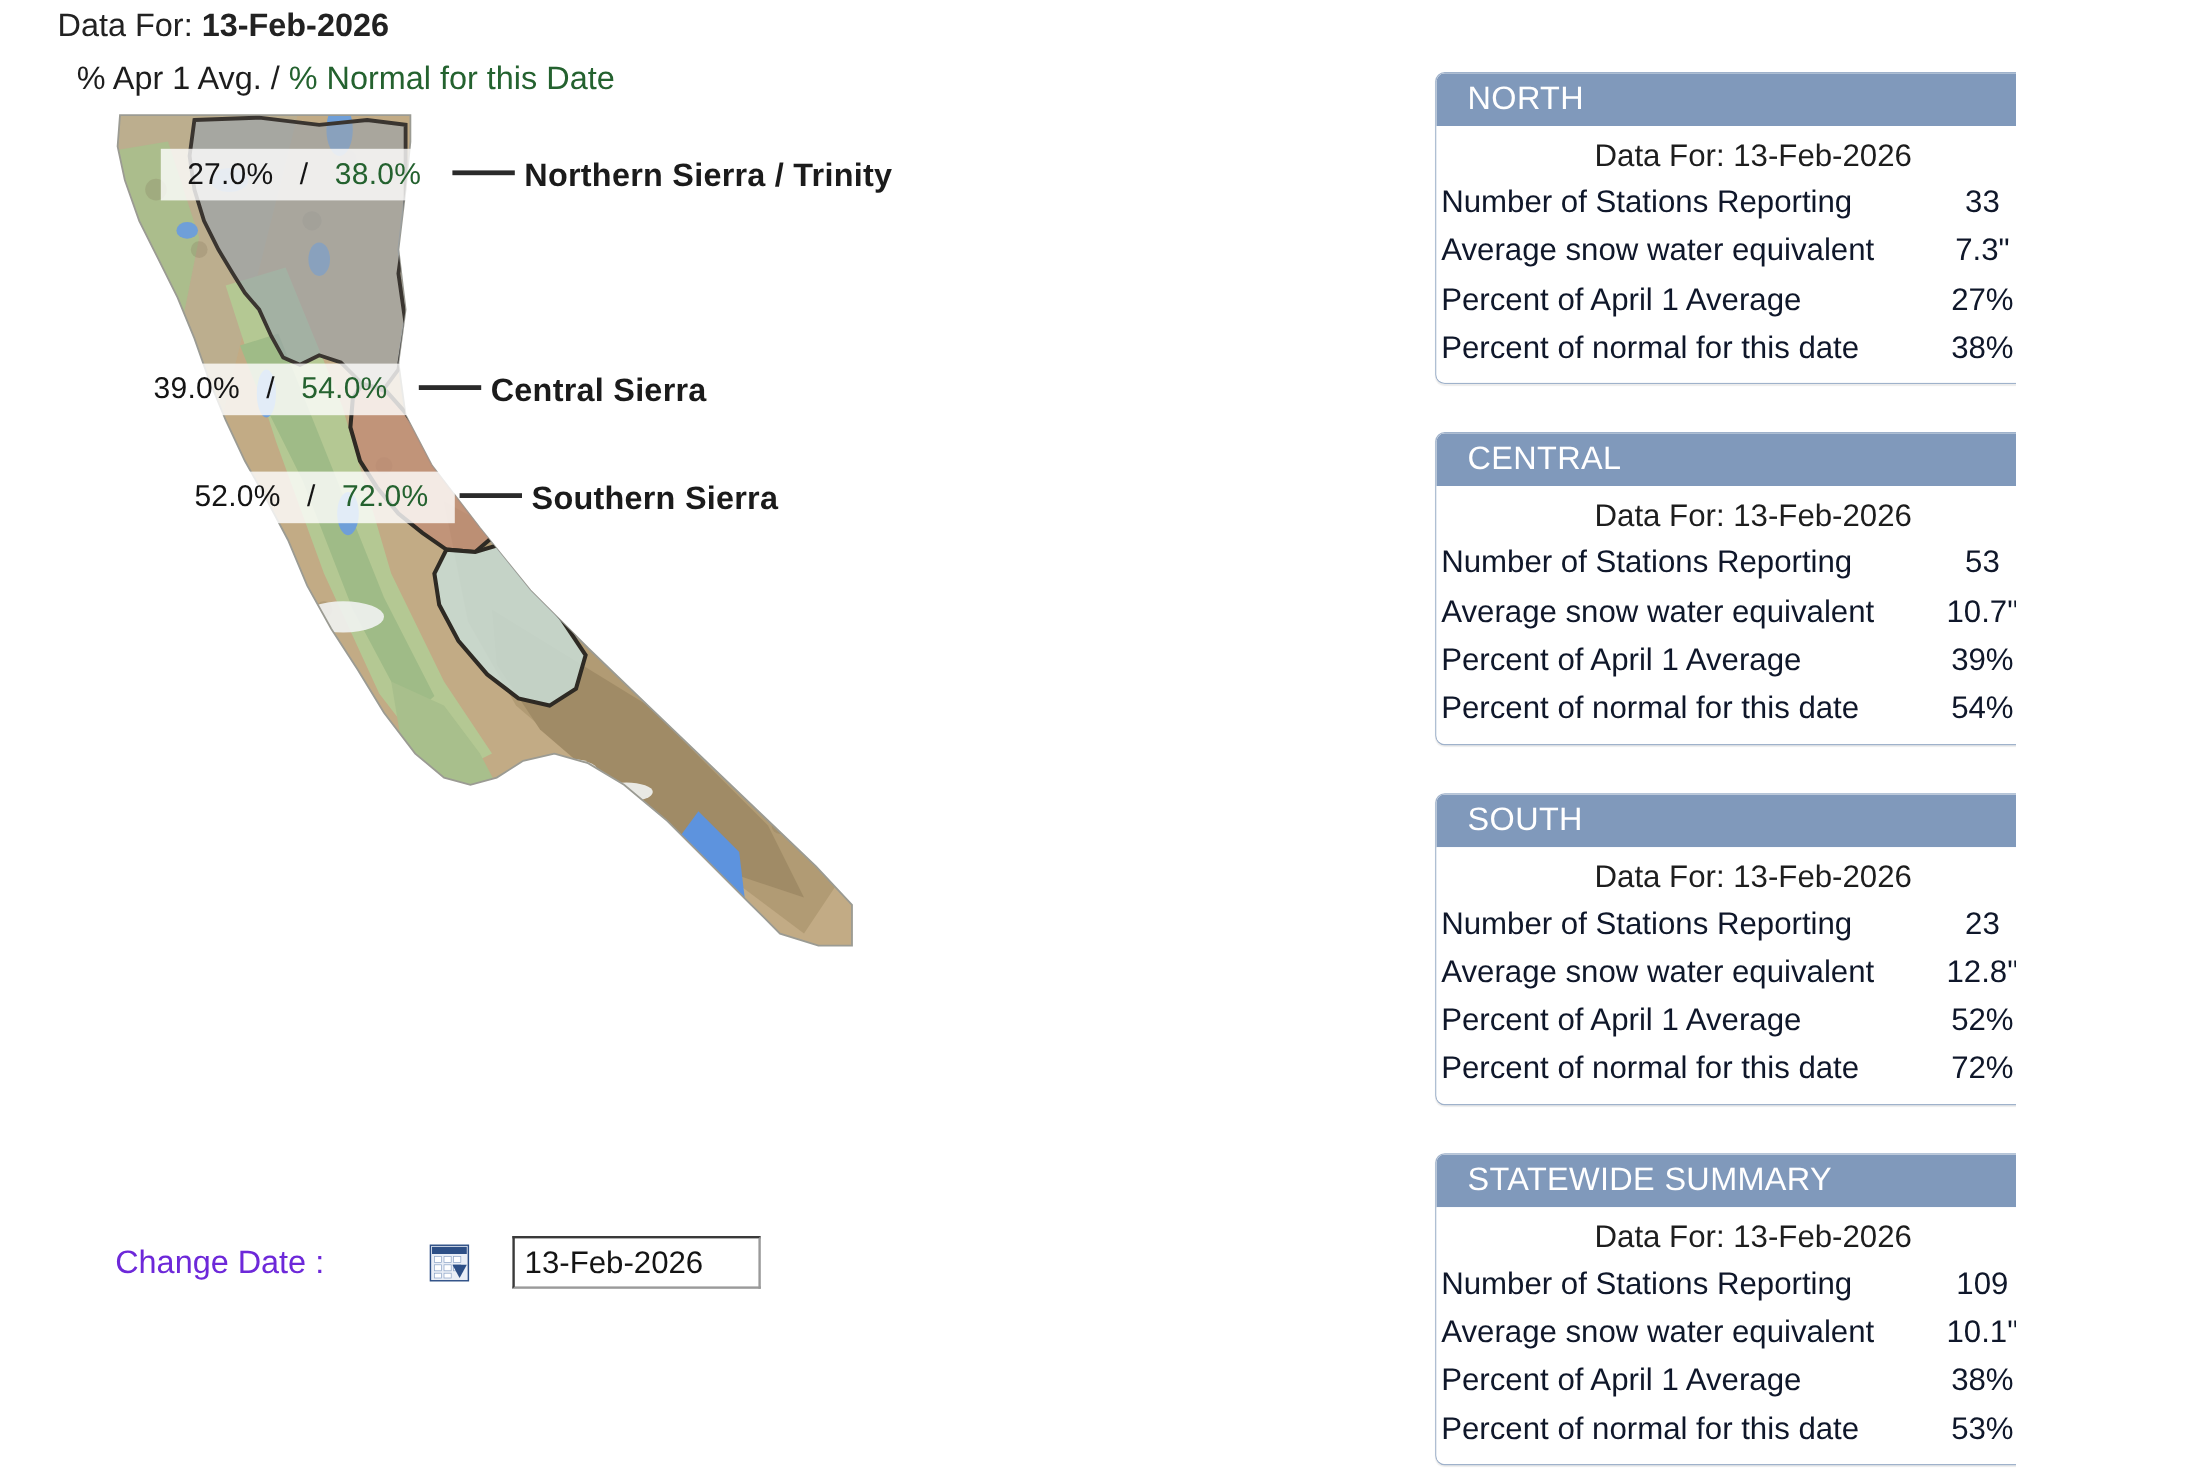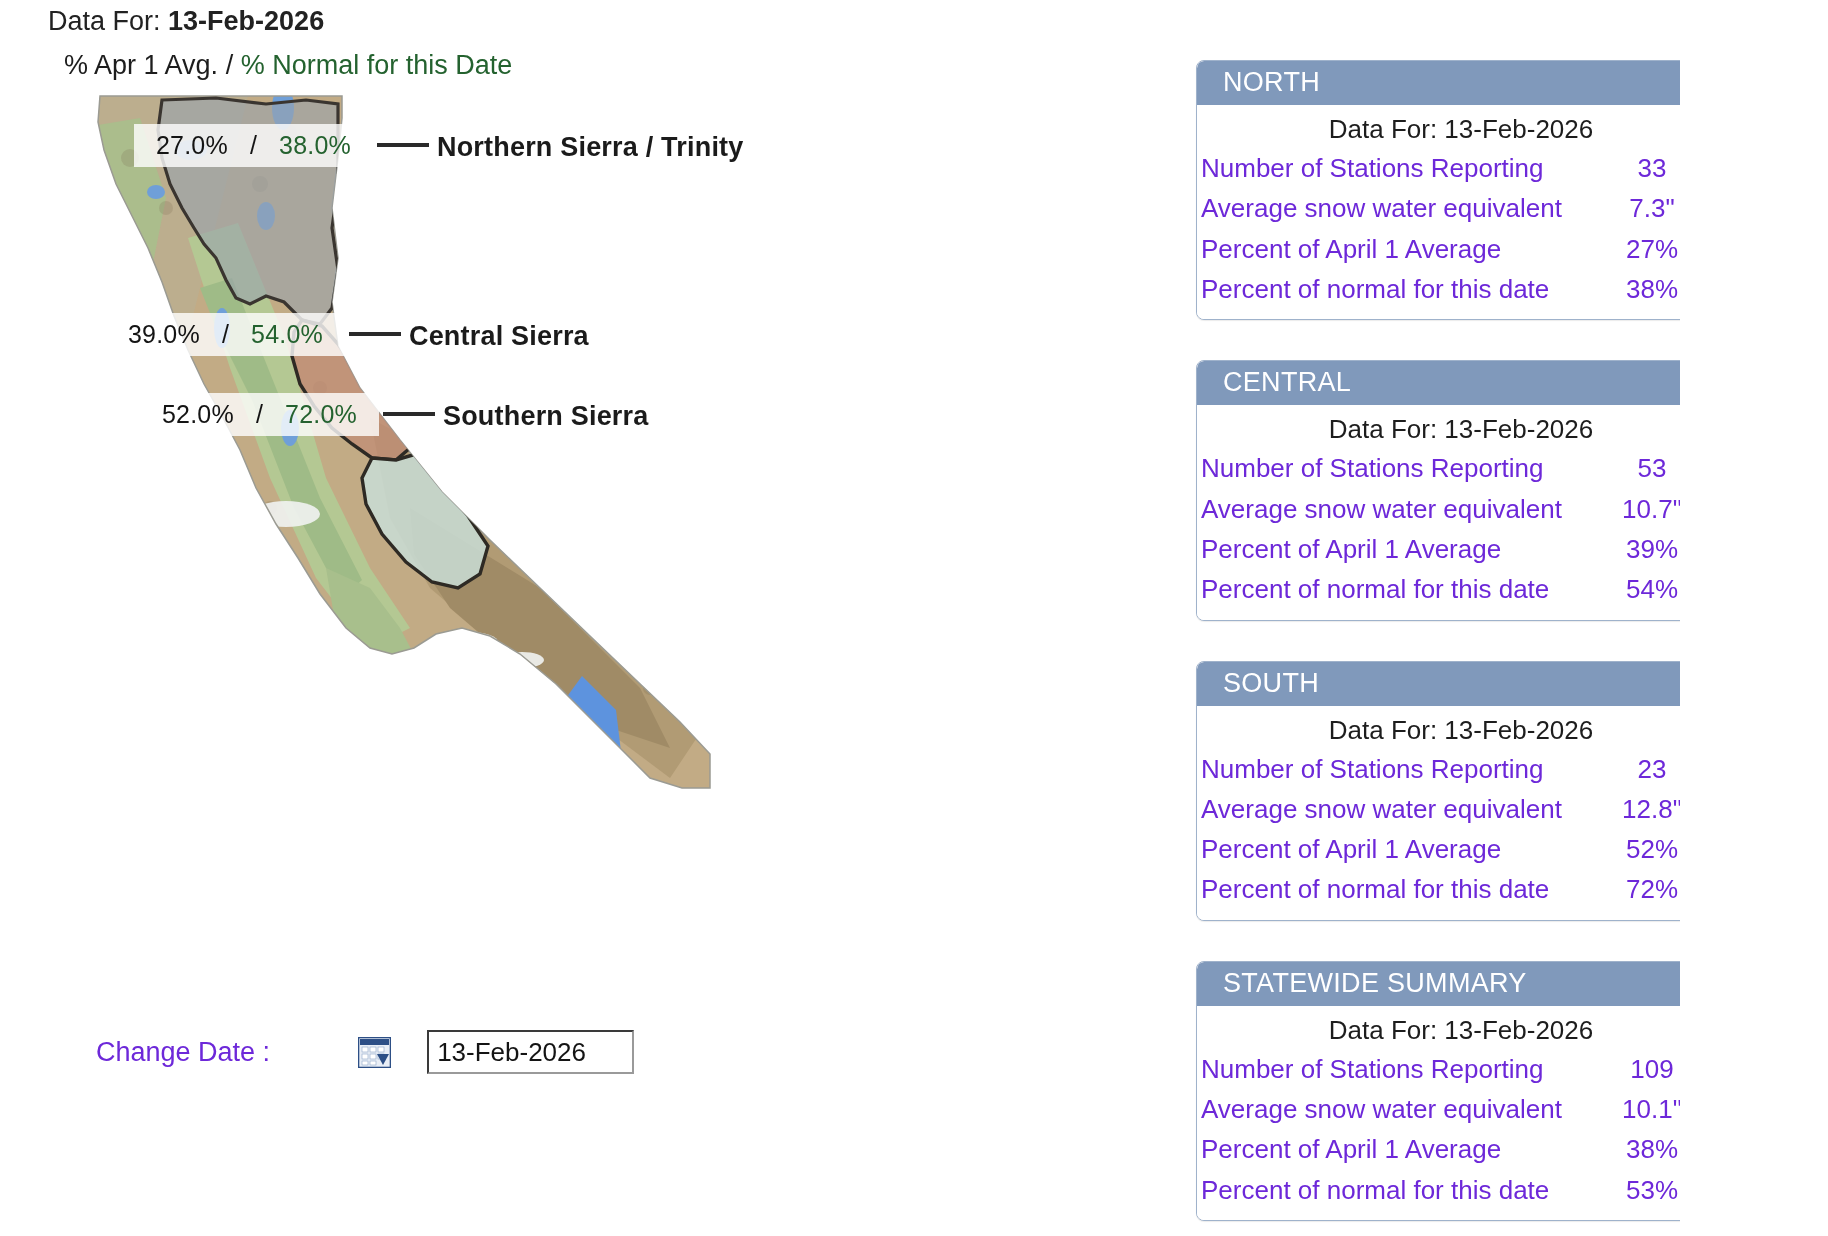--- a/index.html
+++ b/index.html
@@ -78,21 +78,21 @@
     margin: 0 8px 4px 4px;
   }
   .region-name {
     font-size: 27px;
     font-weight: bold;
     color: #1b1b1b;
     vertical-align: middle;
   }
 
   #callout-north   { left: 122px; top: 124px; margin-left: 12px; }
-  #callout-central { left: 106px; top: 313px; }
+  #callout-central { left: 106px; top: 303px; }
   #callout-south   { left: 140px; top: 393px; }
 
   
   #change-date-row {
     position: absolute;
     left: 96px;
     top: 1030px;
     display: flex;
     align-items: center;
   }
@@ -156,21 +156,21 @@
   }
   .panel-date {
     text-align: center;
     font-size: 26px;
     color: #1d1d1d;
     padding: 5px 0 3px 0;
   }
   .panel-row {
     display: flex;
     font-size: 26px;
-    color: #6d28d9;
+    color: #0f172a;
     padding: 3px 0 3px 0;
     line-height: 1.32;
   }
   .panel-row .rk {
     padding-left: 4px;
     white-space: nowrap;
   }
   .panel-row .rv {
     margin-left: auto;
     width: 146px;

